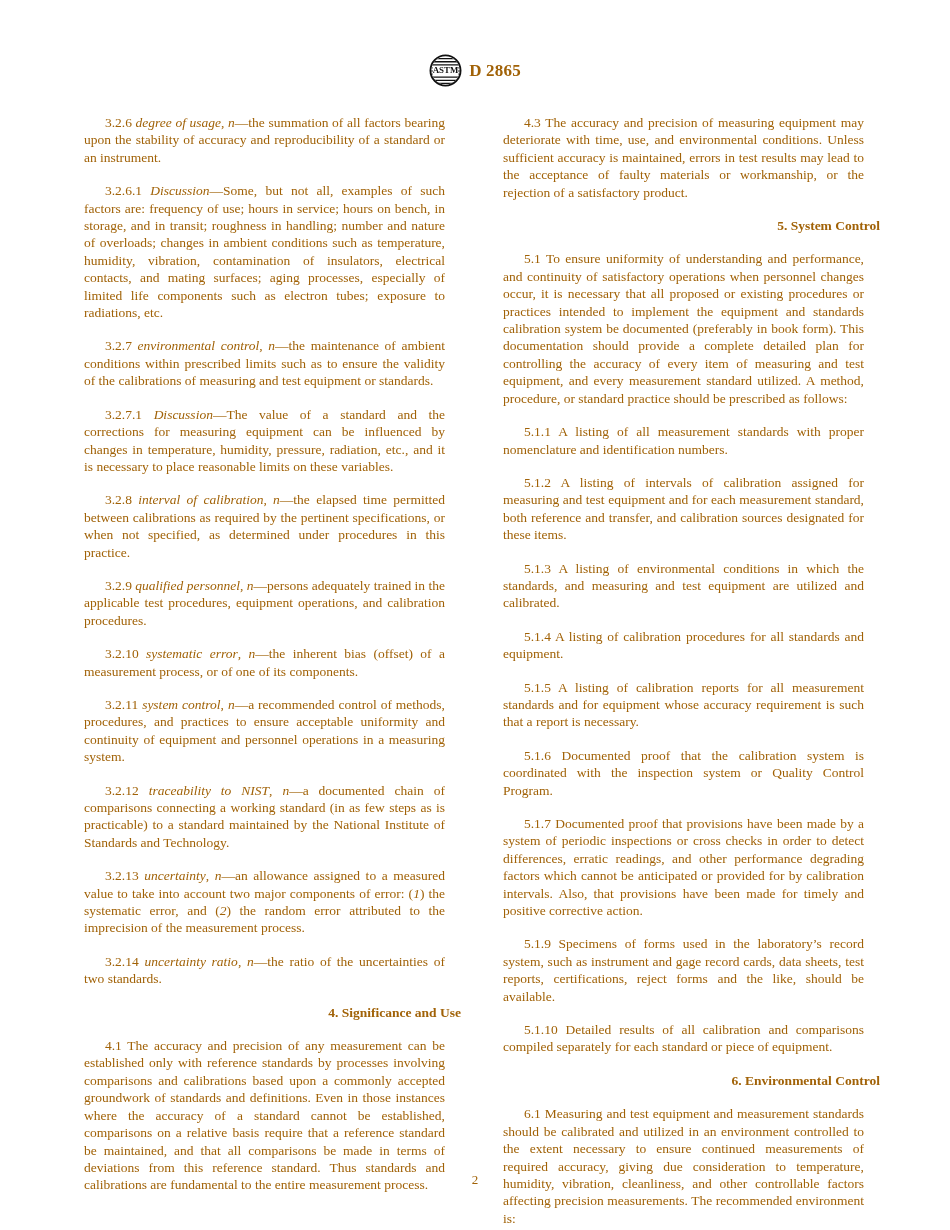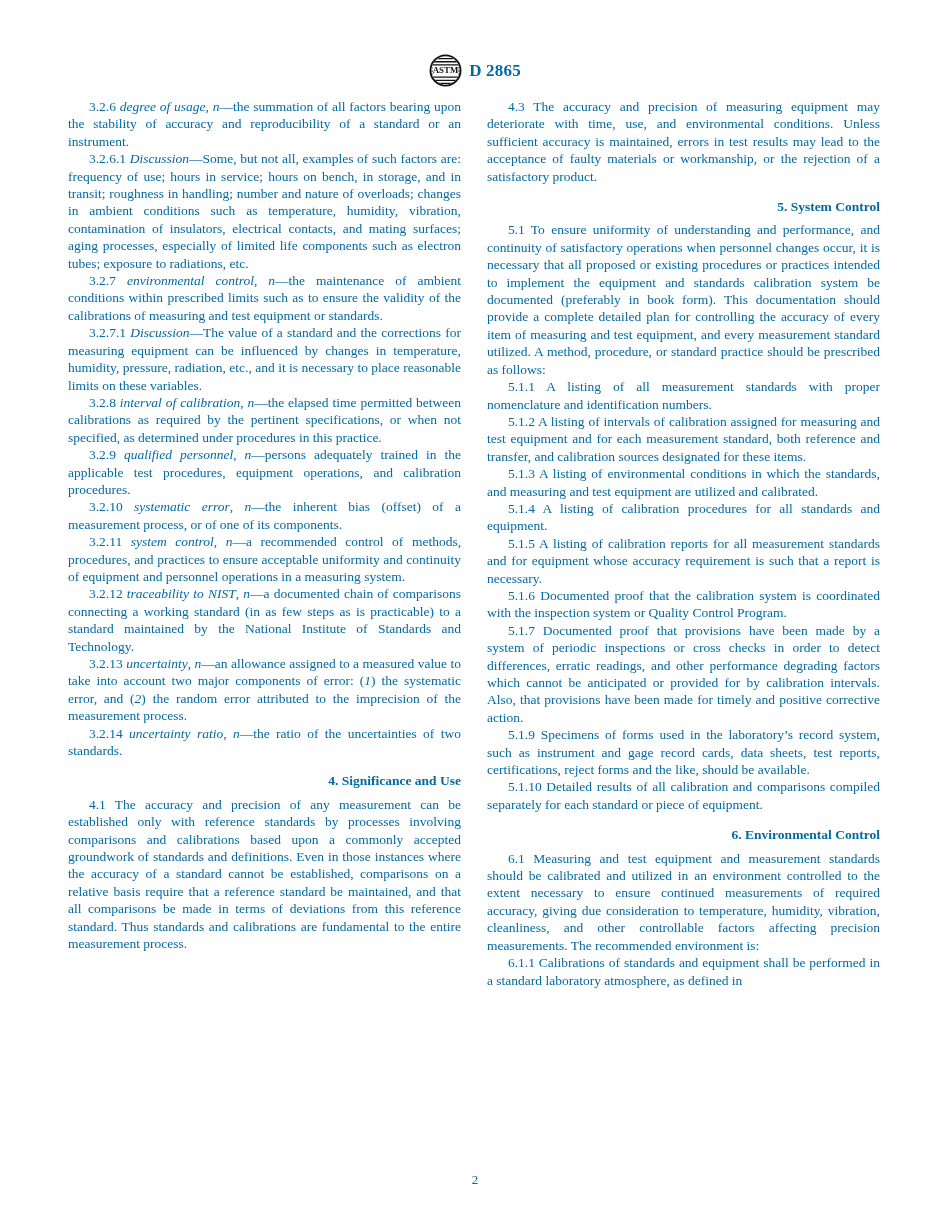--- a/index.html
+++ b/index.html
@@ -1,41 +1,41 @@
 <!DOCTYPE html>
 <html lang="en"><head>
 <meta charset="utf-8">
 <style>
   html,body{margin:0;padding:0;background:#ffffff;}
   .page{
     position:relative;
     width:950px;height:1230px;
     background:#ffffff;
     font-family:"Liberation Serif","DejaVu Serif",serif;
-    color:#0369a1;
+    color:#a16207;
     overflow:hidden;
   }
   .header{
     position:absolute;top:54px;left:0;width:100%;
     display:flex;justify-content:center;align-items:center;gap:7px;
   }
   .doc-number{
     font-weight:bold;font-size:17px;letter-spacing:.2px;
   }
   .columns{
     position:absolute;top:98px;left:68px;
     display:flex;gap:26px;
   }
   .col{
     width:393px;
     font-size:13.5px;line-height:17.4px;
     text-align:justify;
     hyphens:auto;-webkit-hyphens:auto;
   }
-  .para{margin:0;text-indent:1.55em;}
+  .para{margin:16px;text-indent:1.55em;}
   .heading{
     font-size:13.5px;font-weight:bold;
     margin:13px 0 6px 0;text-indent:0;text-align:right;
   }
   .it{font-style:italic;}
   .footer{
     position:absolute;bottom:42px;left:0;width:100%;
     text-align:center;font-size:13px;
   }
 </style>

